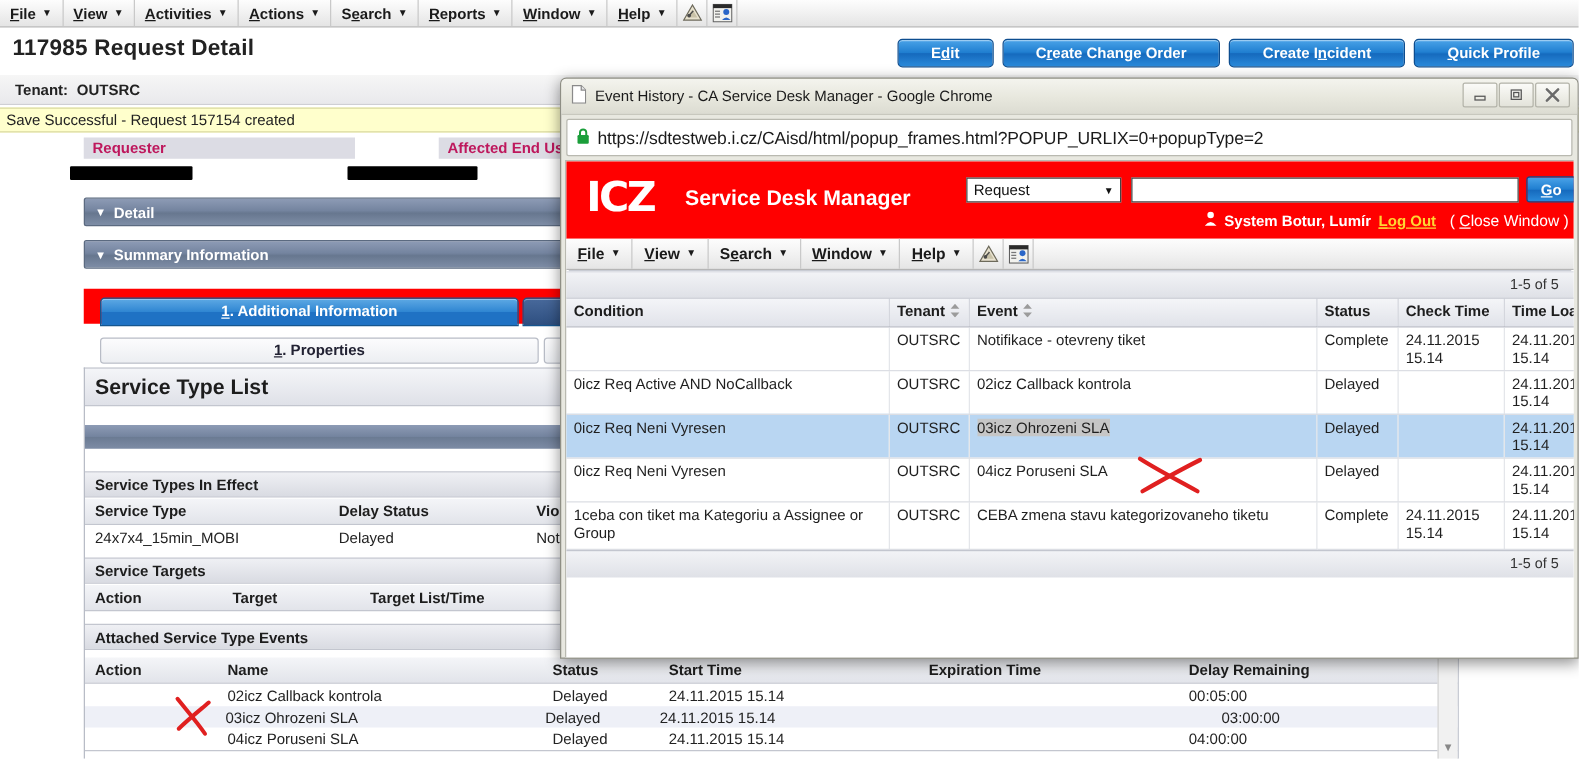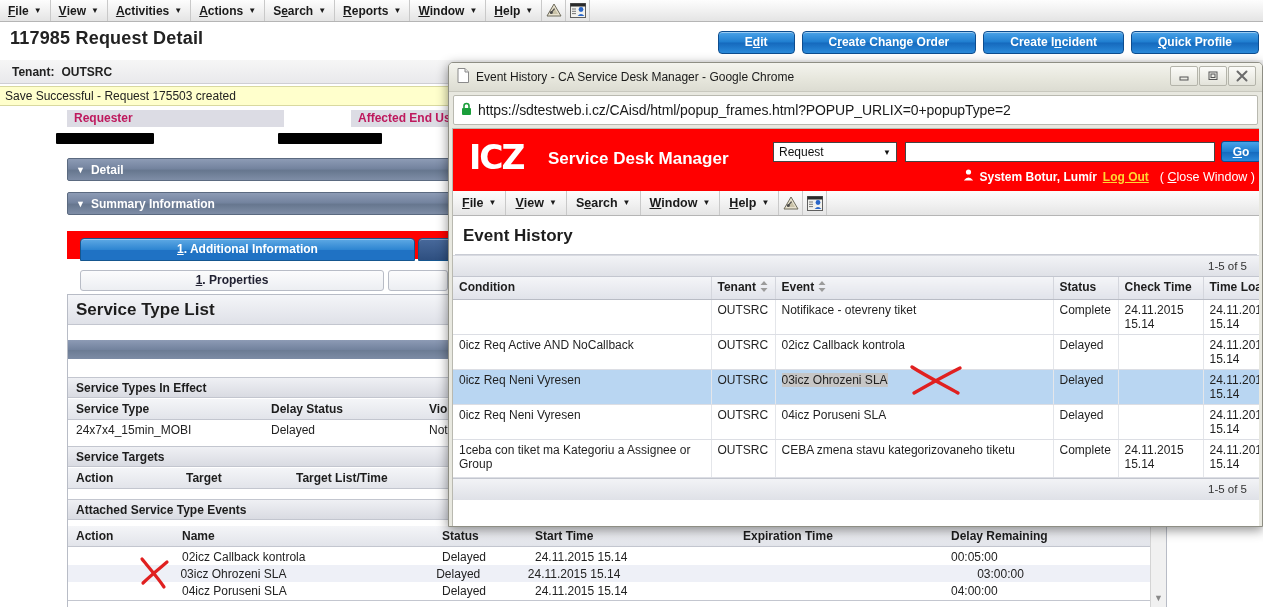--- a/index.html
+++ b/index.html
@@ -93,21 +93,21 @@
     box-shadow: inset 0 1px 0 rgba(255,255,255,.35);
   }
   .tab.dim { width:60px; background: linear-gradient(to bottom,#48699b,#2e4f80); }
   .tab u { text-decoration:underline; }
 
   .subtabrow { position:absolute; left:80px; top:270px; display:flex; gap:4px; }
   .subtab {
     background: linear-gradient(to bottom,#fcfcfd,#eceef2);
     border:1px solid #b8bcc6; border-radius:3px;
     font-weight:bold; font-size:12px; color:#223;
-    padding:2px 14px 3px; width:304px; text-align:center;
+    padding:2px 14px 3px; width:351px; text-align:center;
   }
   .subtab.dim { width:60px; }
   .subtab u { text-decoration:underline; }
 
   .panelbox { position:absolute; left:67px; top:294px; width:1100px; height:313px; background:#fff; border:1px solid #b8bcc6; border-bottom:none; }
   .stl {
     position:absolute; left:0; top:0; width:1098px; height:30px;
     background: linear-gradient(to bottom,#f4f5f8,#dfe1e8);
     border-bottom:1px solid #c3c6cf;
     display:flex; align-items:center; padding-left:8px;
@@ -326,21 +326,21 @@
       <button class="bluebtn">Create I<u>n</u>cident</button>
       <button class="bluebtn"><u>Q</u>uick Profile</button>
     </div>
 
     <div class="tenantrow">
       <span>Tenant:</span>
       <span class="tv">OUTSRC</span>
     </div>
 
     <div class="savebar">
-      <span>Save Successful - Request 175503 created</span>
+      <span>Save Successful - Request 157154 created</span>
     </div>
 
     <div class="fldhdrs">
       <div class="fldhdr a">Requester</div>
       <div class="fldhdr gap"></div>
       <div class="fldhdr b">Affected End User</div>
     </div>
     <div class="redact" style="left:56px; top:133px; width:98px;"></div>
     <div class="redact" style="left:278px; top:133px; width:104px;"></div>
 
@@ -523,21 +523,20 @@
               <rect x="0.5" y="0.5" width="15" height="3" fill="#2a2a2a"></rect>
               <circle cx="11" cy="6.5" r="2.4" fill="#2a66c8"></circle>
               <path d="M7.6 13 Q11 8.8 14.4 13 Z" fill="#2a66c8"></path>
               <rect x="2" y="5.5" width="4" height="1" fill="#777"></rect>
               <rect x="2" y="7.8" width="4" height="1" fill="#777"></rect>
               <rect x="2" y="10.1" width="4" height="1" fill="#777"></rect>
             </svg>
         </div>
       </div>
 
-      <div class="ehtitle">Event History</div>
       <div class="ehline"></div>
 
       <div class="cntbar">
         <span>1-5 of 5</span>
       </div>
 
       <table class="etable">
         <colgroup>
           <col style="width:258px">
             <col style="width:64px">

